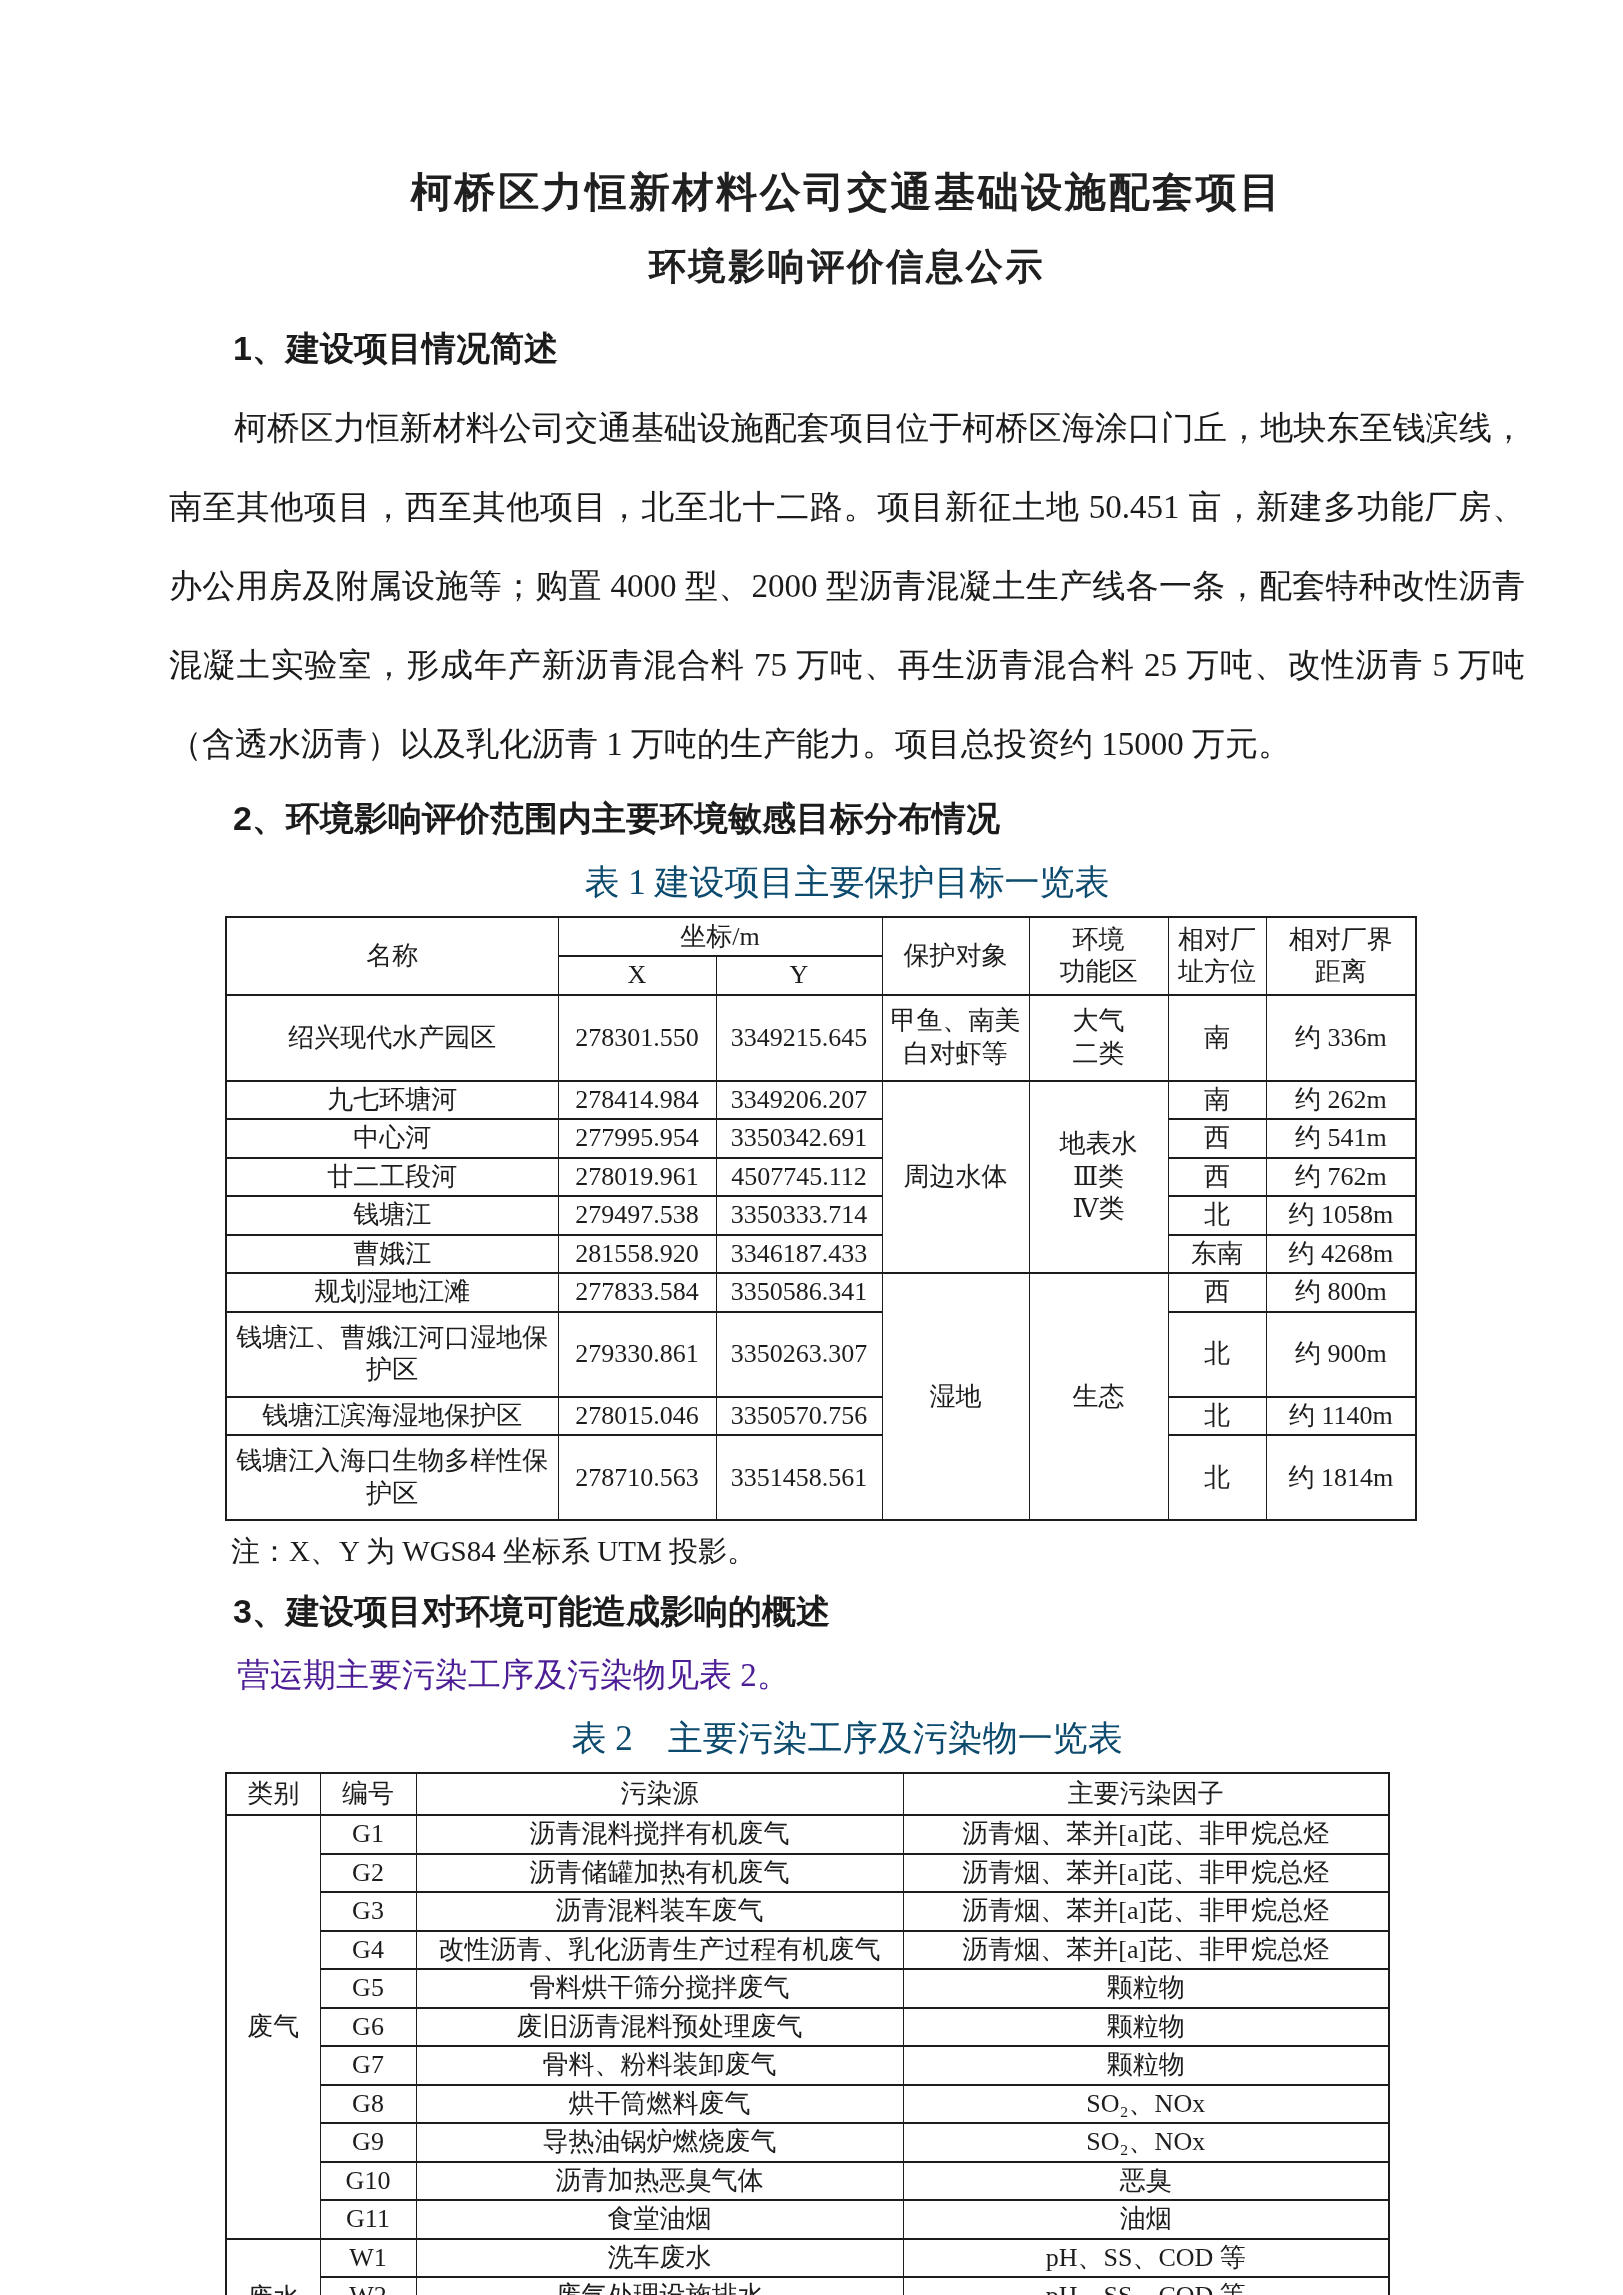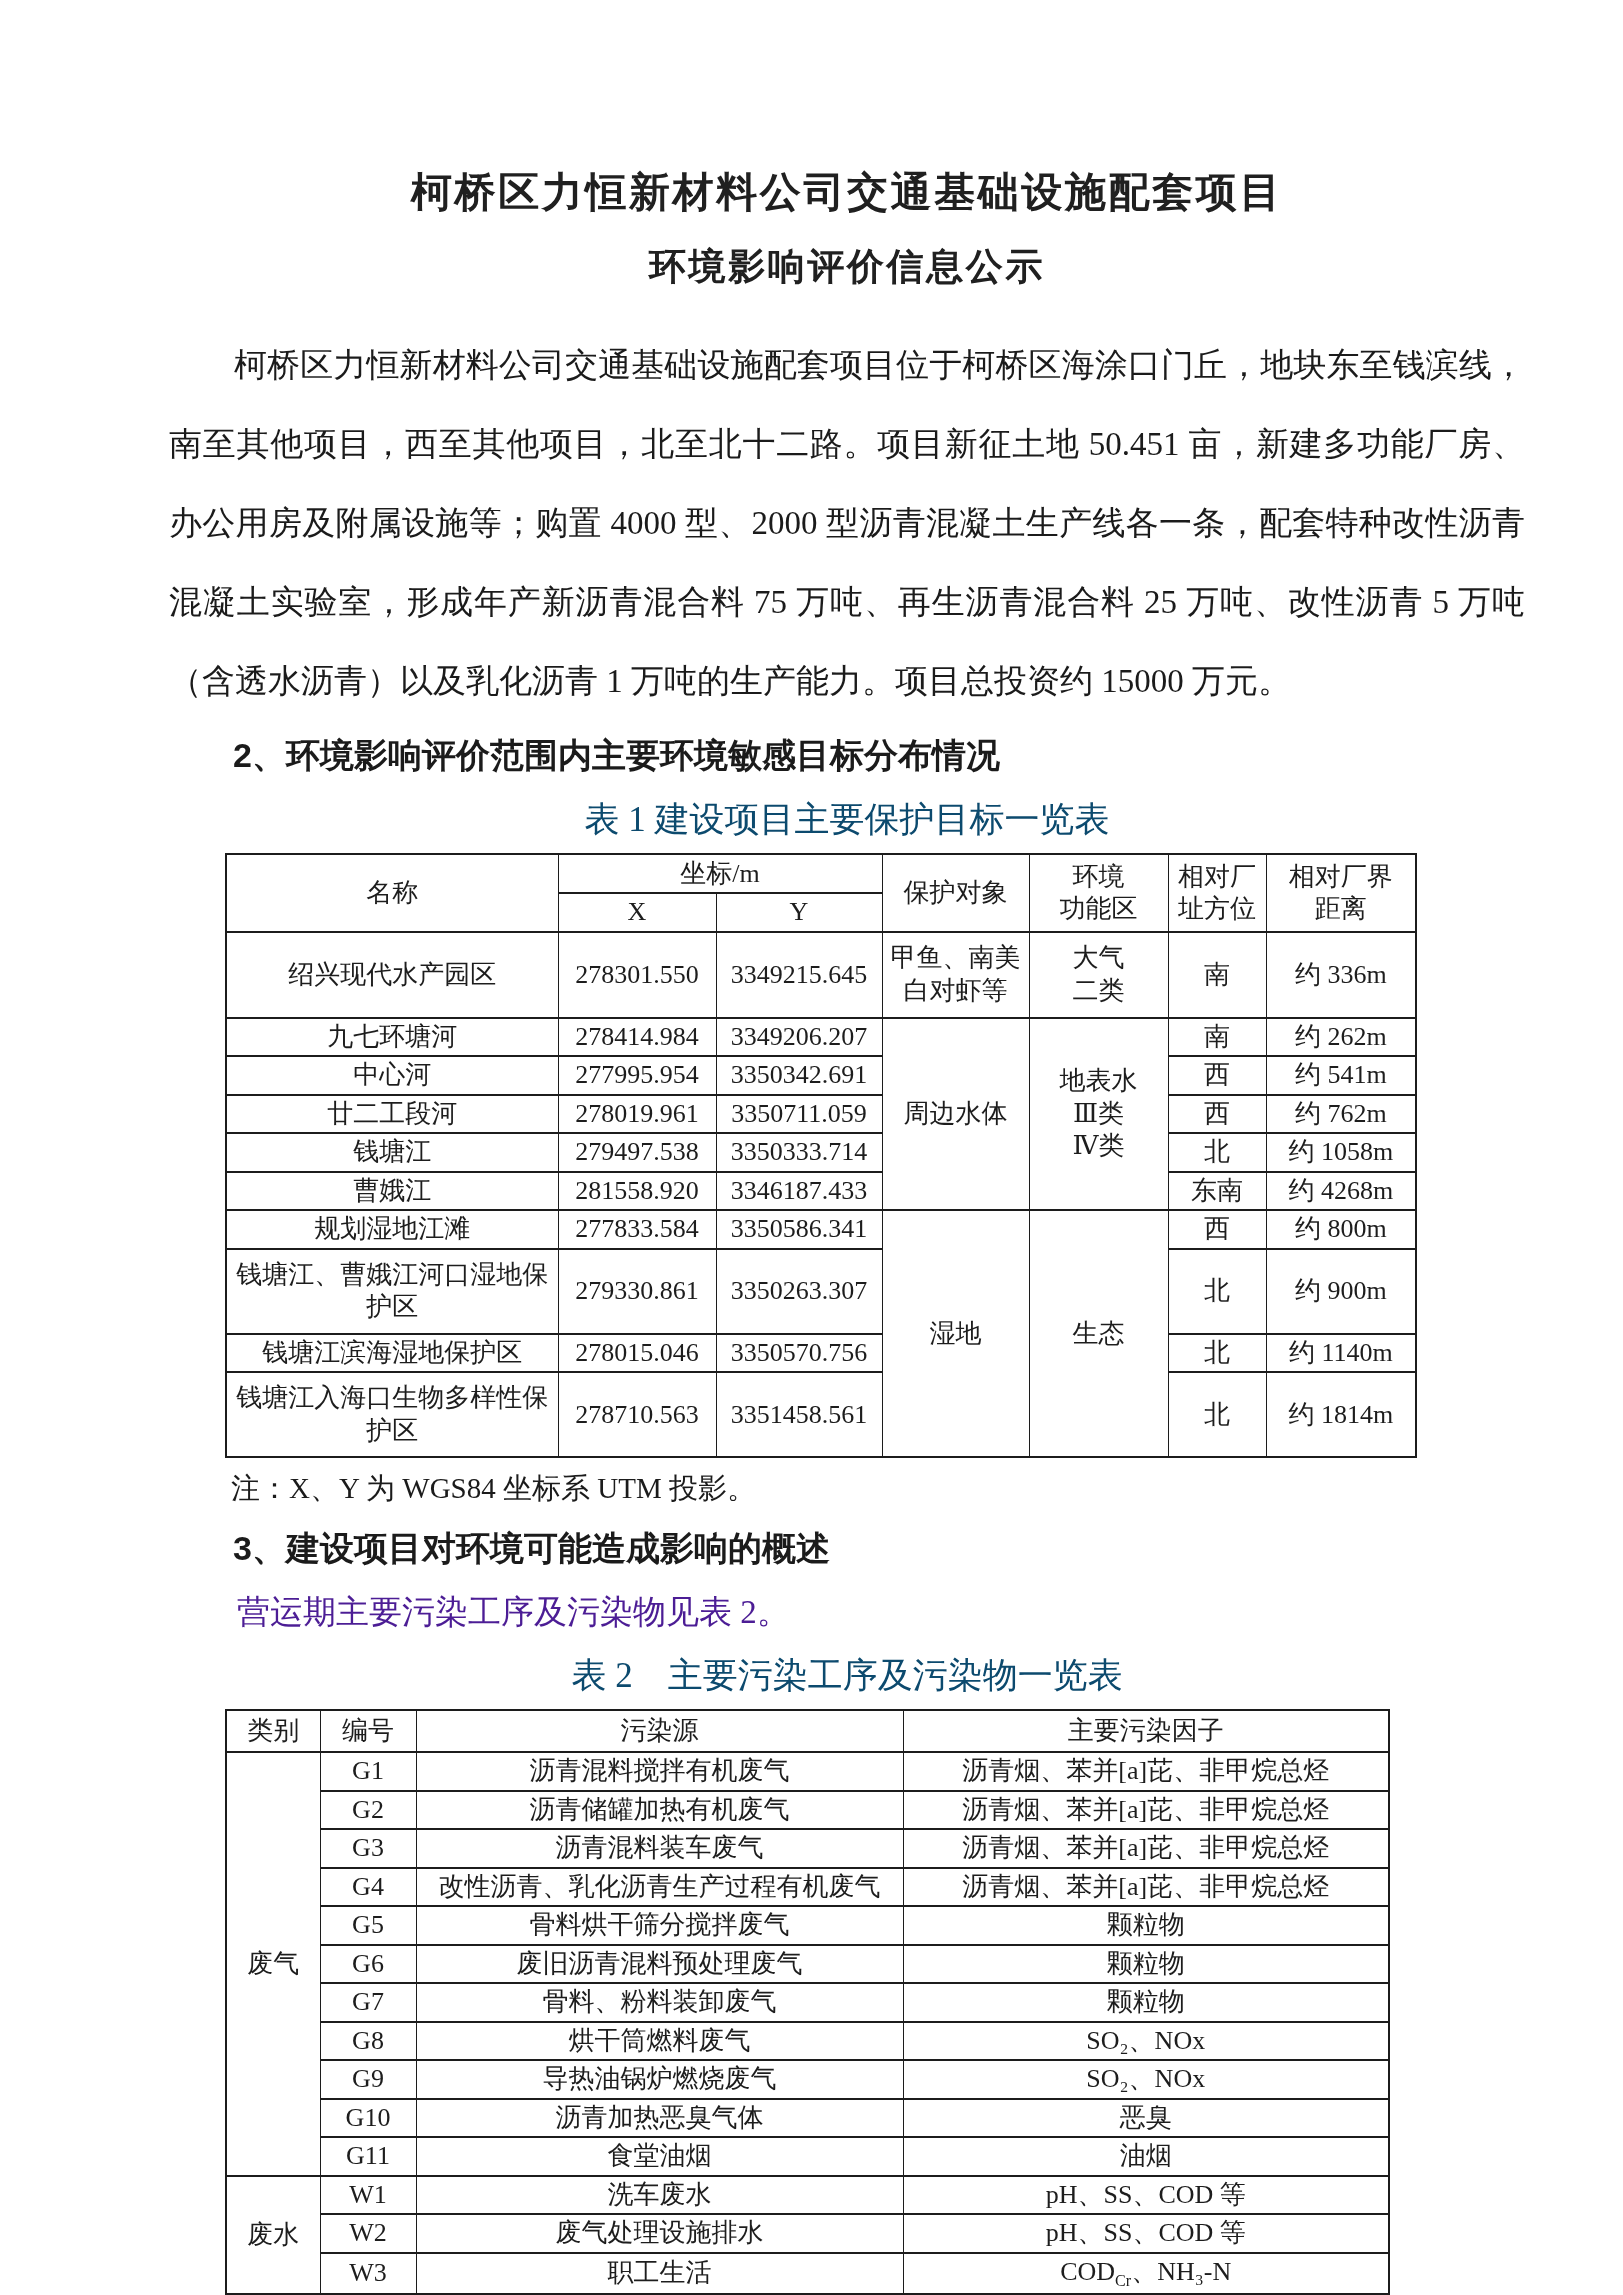--- a/index.html
+++ b/index.html
@@ -105,20 +105,21 @@
   .subsc { font-size: 0.62em; vertical-align: sub; }
 </style>
 </head>
 <body>
 
 <div class="page">
 
   <h1 class="title1">柯桥区力恒新材料公司交通基础设施配套项目</h1>
   <h2 class="title2">环境影响评价信息公示</h2>
 
+  <div class="h-sec">1、建设项目情况简述</div>
   <p class="para">柯桥区力恒新材料公司交通基础设施配套项目位于柯桥区海涂口门丘，地块东至钱滨线，南至其他项目，西至其他项目，北至北十二路。项目新征土地 50.451 亩，新建多功能厂房、办公用房及附属设施等；购置 4000 型、2000 型沥青混凝土生产线各一条，配套特种改性沥青混凝土实验室，形成年产新沥青混合料 75 万吨、再生沥青混合料 25 万吨、改性沥青 5 万吨（含透水沥青）以及乳化沥青 1 万吨的生产能力。项目总投资约 15000 万元。</p>
 
   <div class="h-sec">2、环境影响评价范围内主要环境敏感目标分布情况</div>
   <div class="tbl-cap">表 1 建设项目主要保护目标一览表</div>
 
   <table id="t1">
     <colgroup>
       <col style="width:332px">
         <col style="width:158px">
         <col style="width:166px">
@@ -170,21 +171,21 @@
       <tr class="rn">
         <td>中心河</td>
         <td>277995.954</td>
         <td>3350342.691</td>
         <td>西</td>
         <td>约 541m</td>
       </tr>
       <tr class="rn">
         <td>廿二工段河</td>
         <td>278019.961</td>
-        <td>3350711.059</td>
+        <td>4507745.112</td>
         <td>西</td>
         <td>约 762m</td>
       </tr>
       <tr class="rn">
         <td>钱塘江</td>
         <td>279497.538</td>
         <td>3350333.714</td>
         <td>北</td>
         <td>约 1058m</td>
       </tr>

